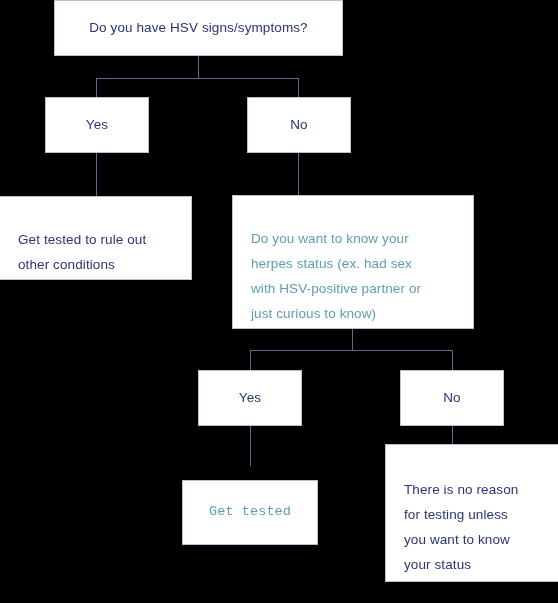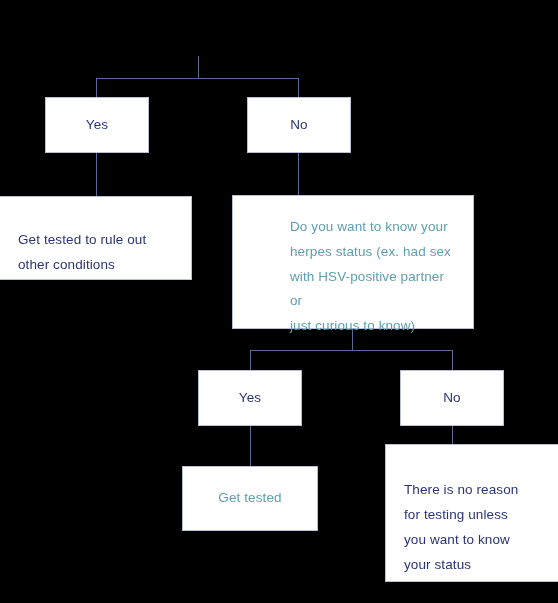--- a/index.html
+++ b/index.html
@@ -51,20 +51,23 @@
     background: #5c6b96;
   }
   .edge.v { width: 1px; }
   .edge.h { height: 1px; }
 </style>
 </head>
 <body>
 
 <div id="canvas">
 
+  <div class="node center" style="left:54px; top:0px; width:289px; height:56px;">
+    <span class="node-label">Do you have HSV signs/symptoms?</span>
+  </div>
 
   <div class="edge v" style="left:198px; top:56px; width:1px; height:22px;"></div>
   <div class="edge h" style="left:96px; top:78px; width:203px; height:1px;"></div>
   <div class="edge v" style="left:96px; top:78px; width:1px; height:19px;"></div>
   <div class="edge v" style="left:298px; top:78px; width:1px; height:19px;"></div>
 
   <div class="node center" style="left:45px; top:97px; width:104px; height:56px;">
     <span class="node-label">Yes</span>
   </div>
 
@@ -73,21 +76,21 @@
   </div>
 
   <div class="edge v" style="left:96px; top:153px; width:1px; height:43px;"></div>
   <div class="edge v" style="left:298px; top:153px; width:1px; height:42px;"></div>
 
   <div class="node pad" style="left:-1px; top:196px; width:193px; height:84px;">
     <span class="node-label">Get tested to rule out
 other conditions</span>
   </div>
 
-  <div class="node pad teal" style="left:232px; top:195px; width:242px; height:134px;padding-left:39px;">
+  <div class="node pad teal" style="left:232px; top:195px; width:242px; height:134px;">
     <span class="node-label">Do you want to know your
 herpes status (ex. had sex
 with HSV-positive partner or
 just curious to know)</span>
   </div>
 
   <div class="edge v" style="left:352px; top:329px; width:1px; height:21px;"></div>
   <div class="edge h" style="left:250px; top:350px; width:203px; height:1px;"></div>
   <div class="edge v" style="left:250px; top:350px; width:1px; height:20px;"></div>
   <div class="edge v" style="left:452px; top:350px; width:1px; height:20px;"></div>
@@ -96,21 +99,21 @@
     <span class="node-label">Yes</span>
   </div>
 
   <div class="node center" style="left:400px; top:370px; width:104px; height:56px;">
     <span class="node-label">No</span>
   </div>
 
   <div class="edge v" style="left:250px; top:426px; width:1px; height:40px;"></div>
   <div class="edge v" style="left:452px; top:426px; width:1px; height:40px;"></div>
 
-  <div class="node center teal" style="left:182px; top:466px; width:136px; height:65px;">
+  <div class="node center teal" style="left:182px; top:480px; width:136px; height:65px;font-family:Liberation Mono, monospace;">
     <span class="node-label">Get tested</span>
   </div>
 
   <div class="node pad" style="left:385px; top:444px; width:174px; height:138px;">
     <span class="node-label">There is no reason
 for testing unless
 you want to know
 your status</span>
   </div>
 

